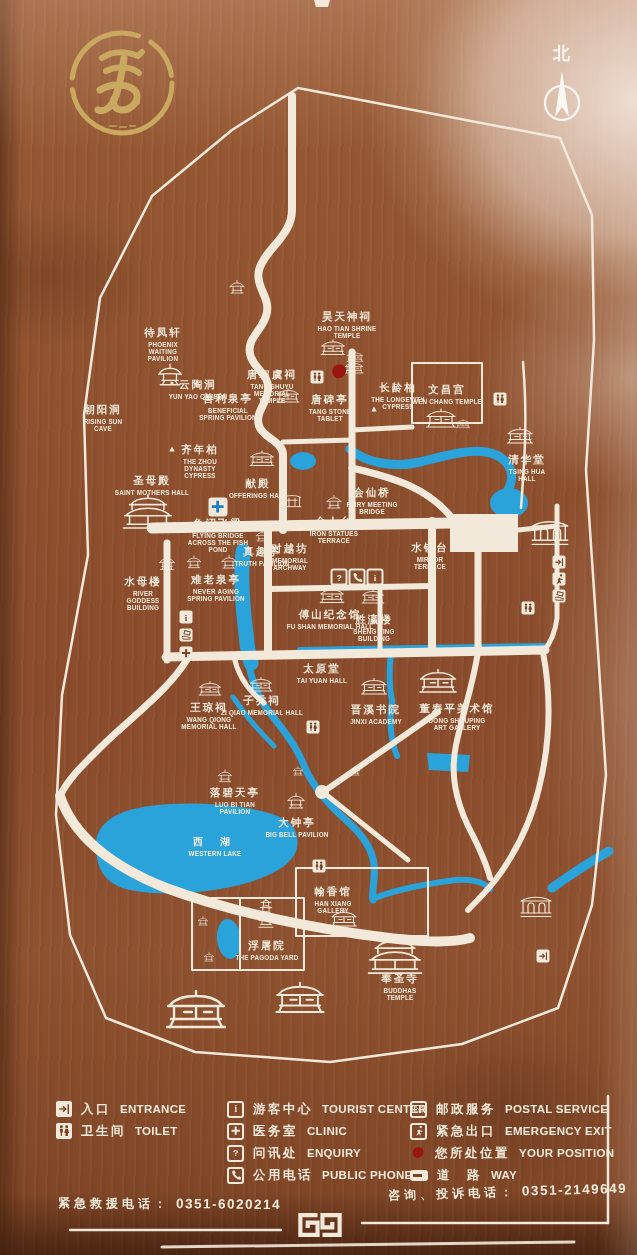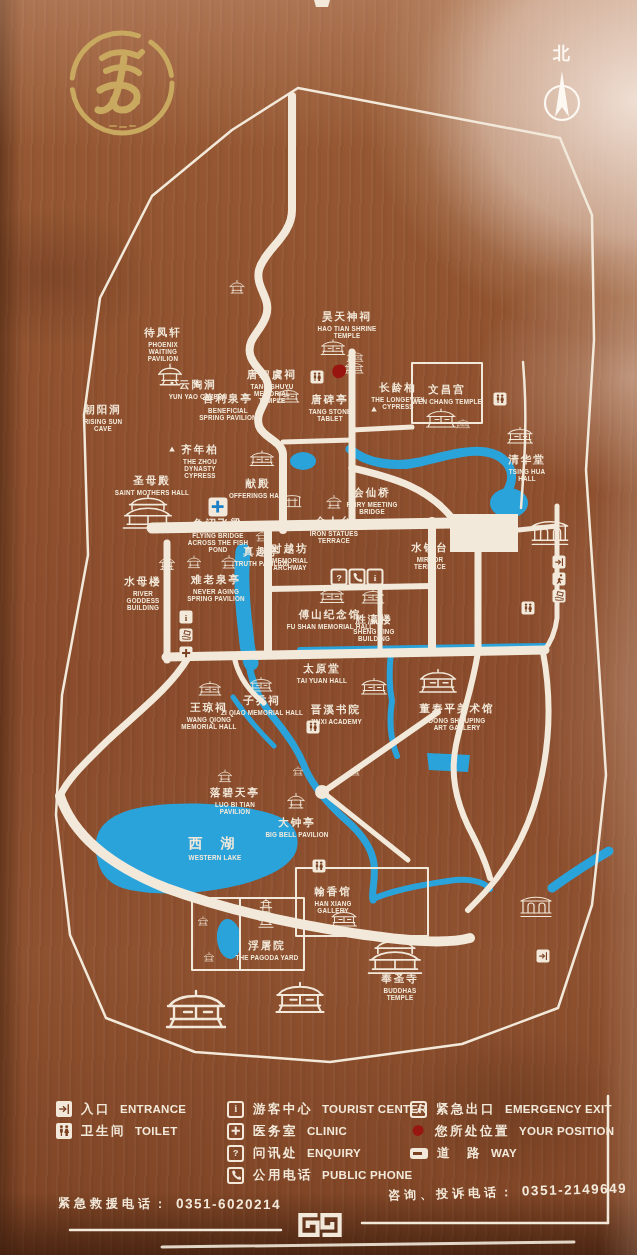--- a/index.html
+++ b/index.html
@@ -23,21 +23,21 @@
   #map-svg{position:absolute;left:0;top:0;}
   
   #logo{position:absolute;left:62px;top:26px;}
   #north{position:absolute;left:538px;top:42px;width:48px;text-align:center;color:#fdf8f2;}
   #north .n-char{font-size:17px;font-weight:bold;letter-spacing:1px;}
   
   #map-layer{position:absolute;inset:0;}
   .place{position:absolute;transform:translateX(-50%);text-align:center;color:var(--line);}
   .place .zh{font-size:10.5px;font-weight:bold;letter-spacing:2px;white-space:nowrap;}
   .place .en{font-size:6.3px;font-weight:bold;line-height:7px;letter-spacing:.2px;margin:1px auto 0;}
-  .place.lake .zh{font-size:14px;letter-spacing:7px;}
+  .place.lake .zh{font-size:10px;letter-spacing:7px;}
   .bld{position:absolute;transform:translate(-50%,-50%);color:var(--line);}
   .fac{position:absolute;transform:translate(-50%,-50%);display:flex;align-items:center;justify-content:center;}
   .fac.solid{background:var(--line);color:var(--board_dark);width:13px;height:13px;border-radius:2px;}
   .fac.outline{border:2px solid var(--line);color:var(--line);width:13px;height:13px;border-radius:3px;background:transparent;}
   .fac.blue{background:var(--line);color:var(--water_dark);width:19px;height:19px;border-radius:3px;}
   .fac.plain{color:var(--line);}
   .fac svg{width:86%;height:86%;}
   .fac.plain svg{width:100%;height:100%;}
   
   .lcol{position:absolute;top:1098px;display:flex;flex-direction:column;}
@@ -257,21 +257,21 @@
         <div class="en" style="width: 60px;">TAI YUAN HALL</div>
       </div>
       <div class="place" style="left: 209px; top: 701px;">
         <div class="zh">王琼祠</div>
         <div class="en" style="width: 56px;">WANG QIONG MEMORIAL HALL</div>
       </div>
       <div class="place" style="left: 262px; top: 694px;">
         <div class="zh">子乔祠</div>
         <div class="en" style="width: 86px;">ZI QIAO MEMORIAL HALL</div>
       </div>
-      <div class="place" style="left: 336px; top: 703px;">
+      <div class="place" style="left: 376px; top: 703px;">
         <div class="zh">晋溪书院</div>
         <div class="en" style="width: 60px;">JINXI ACADEMY</div>
       </div>
       <div class="place" style="left: 457px; top: 702px;">
         <div class="zh">董寿平美术馆</div>
         <div class="en" style="width: 66px;">DONG SHOUPING ART GALLERY</div>
       </div>
       <div class="place" style="left: 235px; top: 786px;">
         <div class="zh">落碧天亭</div>
         <div class="en" style="width: 66px;">LUO BI TIAN PAVILION</div>
@@ -684,20 +684,32 @@
           <div class="libox outline">
             <svg viewBox="0 0 16 16">
               <path fill="currentColor" d="M3,4 C3,2.4 5.6,1.4 6.6,2.9 L7.7,4.8 C8.2,5.6 7.6,6.5 6.8,7 C7.7,8.9 9.4,10.6 11.3,11.4 C11.8,10.7 12.7,10.1 13.5,10.6 L15.2,11.7 C16.7,12.7 15.6,15.2 14,15.1 C9,14.9 3,9 3,4 Z"></path>
             </svg>
           </div>
           <span class="lzh">公用电话</span>
           <span class="len">PUBLIC PHONE</span>
         </div>
       </div>
     <div class="lcol" id="lcol2">
+        <div class="litem">
+          <div class="libox outline">
+            <svg viewBox="0 0 16 16">
+              <g fill="none" stroke="currentColor" stroke-width="1.3">
+                <rect x="2" y="3.5" width="12" height="9" rx="0.8"></rect>
+                <path d="M2,4.5 L8,9 L14,4.5"></path>
+              </g>
+            </svg>
+          </div>
+          <span class="lzh">邮政服务</span>
+          <span class="len">POSTAL SERVICE</span>
+        </div>
         <div class="litem">
           <div class="libox outline">
             <svg viewBox="0 0 16 16">
               <g fill="currentColor">
                 <circle cx="10.8" cy="2.8" r="1.6"></circle>
                 <path d="M4.5,15 L7,10 L5.8,8.2 L8.6,6.2 L10.4,7.6 L13.4,8 L13.1,9.4 L10.2,9 L9.2,10.6 L10.8,12.2 L10,15 L8.6,12.4 L7,13.8 Z"></path>
               </g>
             </svg>
           </div>
           <span class="lzh">紧急出口</span>

